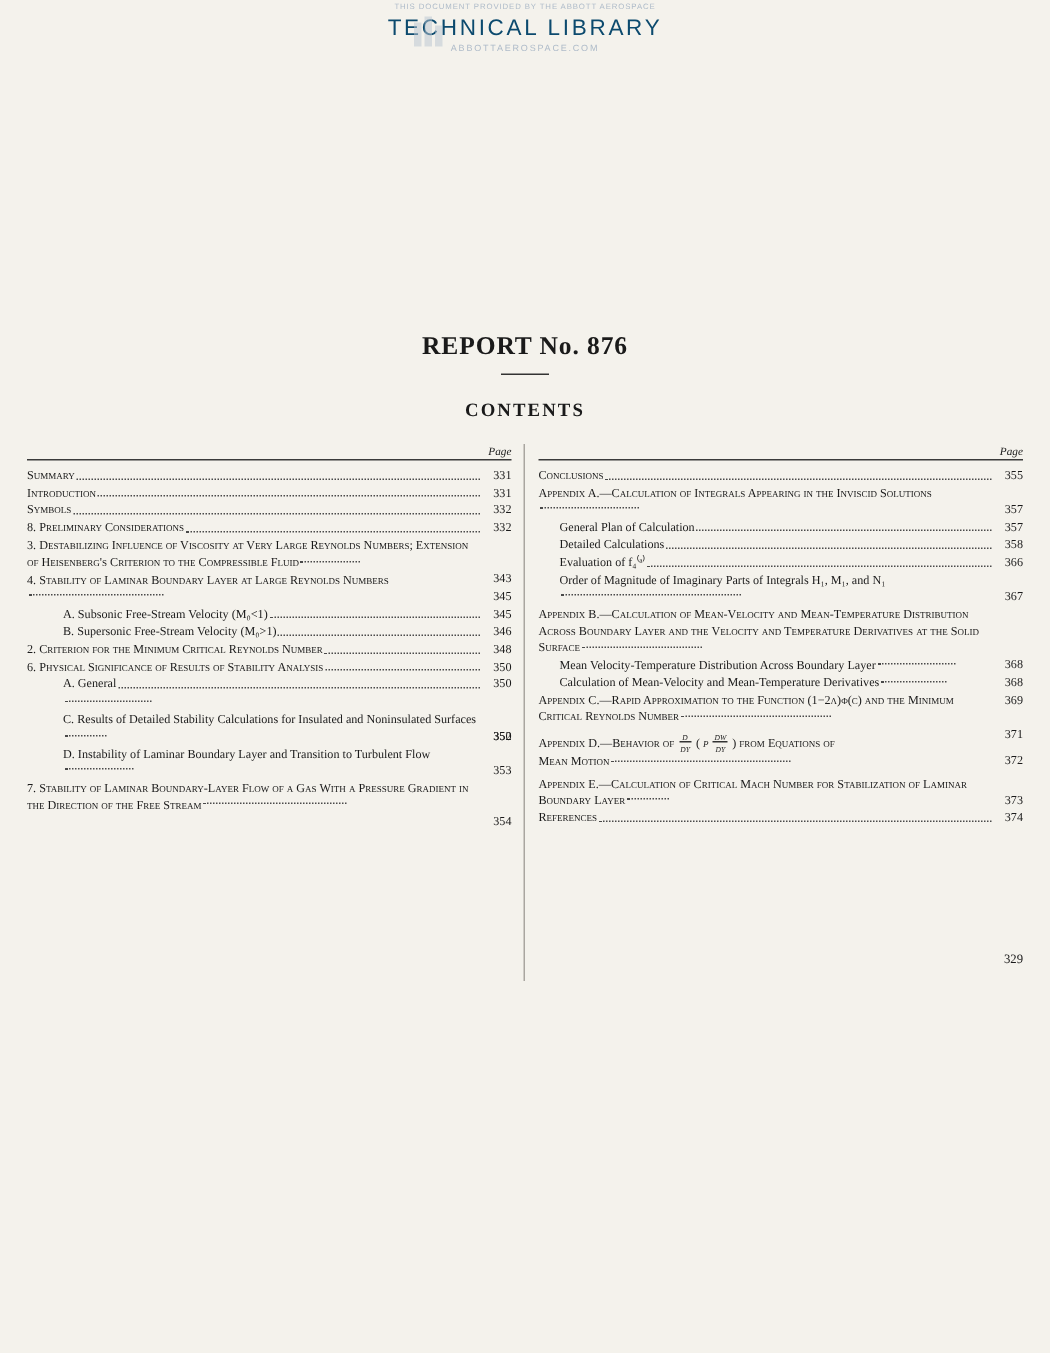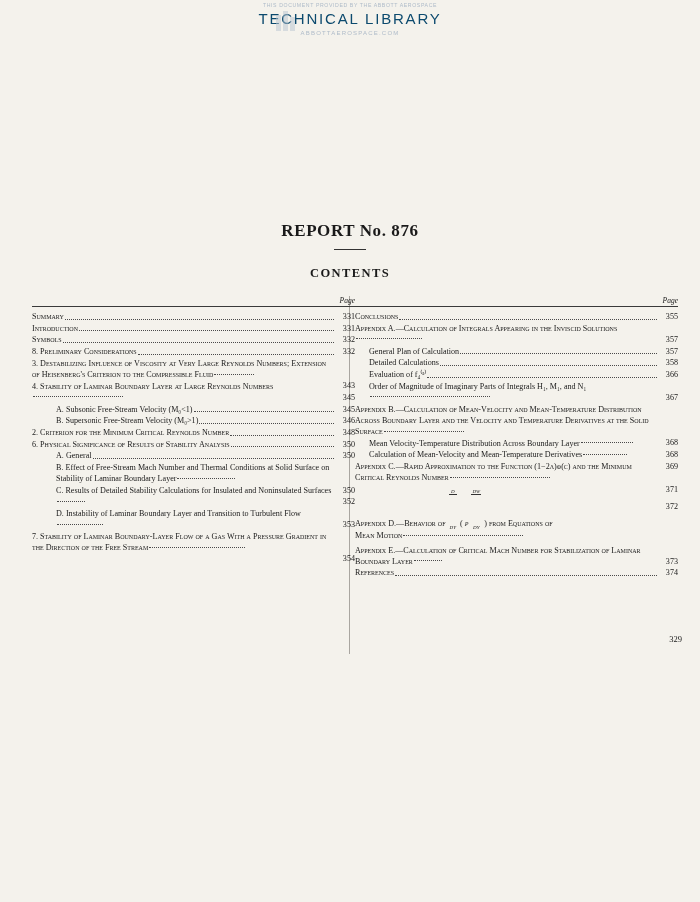--- a/index.html
+++ b/index.html
@@ -97,23 +97,24 @@
     text-align: center;
     font-size: 12.5px;
     font-weight: bold;
     letter-spacing: 1.4px;
   }
 
   
   .columns {
     position: absolute;
     top: 296px;
-    left: 32px;
+    left: 18px;
     width: 664px;
     display: flex;
+    gap: 18px;
   }
   .col {
     width: 323px;
     position: relative;
   }
   .divider {
     position: absolute;
     top: 296px;
     left: 349px;
     width: 0;
@@ -184,21 +185,21 @@
   }
   .frac {
     display: inline-block;
     vertical-align: -0.45em;
     text-align: center;
     font-size: 7.4px;
     line-height: 1;
     margin: 0 1px;
   }
   .frac .n { display: block; border-bottom: 1px solid #333; padding: 0 1px; font-style: italic; }
-  .frac .d { display: block; padding: 0 1px; font-style: italic; margin-top: 28px; }
+  .frac .d { display: block; padding: 0 1px; font-style: italic; }
   .ital { font-style: italic; }
 
   .folio {
     position: absolute;
     top: 634px;
     left: 0;
     width: 682px;
     text-align: right;
     font-size: 8.5px;
   }
@@ -290,21 +291,21 @@
         <span class="pg">350</span>
       </div>
 
       <div class="entry ind2">
         <span class="txt">A. General</span>
         <span class="dots"></span>
         <span class="pg">350</span>
       </div>
 
       <div class="blk ind2" style="padding-right:22px;">
-        <span>B. Effect of Free-Stream Mach Number and Thermal Conditions at Solid Surface on Stability of Laminar Boundary Layer</span><span class="dotline" style="width:58px"></span>
+        <span class="dotline" style="width:58px"></span>
         <span class="pgabs" style="top:22.4px;">350</span>
       </div>
 
       <div class="blk ind2" style="padding-right:22px;">
         <span>C. Results of Detailed Stability Calculations for Insulated and Noninsulated Surfaces</span><span class="dotline" style="width:28px"></span>
         <span class="pgabs" style="top:11.2px;">352</span>
       </div>
 
       <div class="blk ind2" style="padding-right:22px;">
         <span>D. Instability of Laminar Boundary Layer and Transition to Turbulent Flow</span><span class="dotline" style="width:46px"></span>

